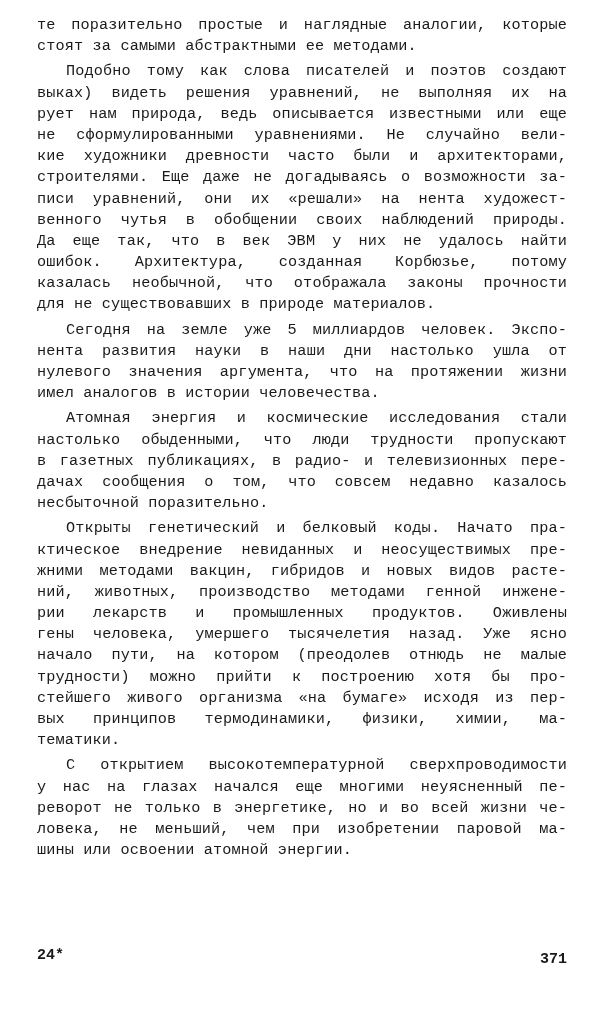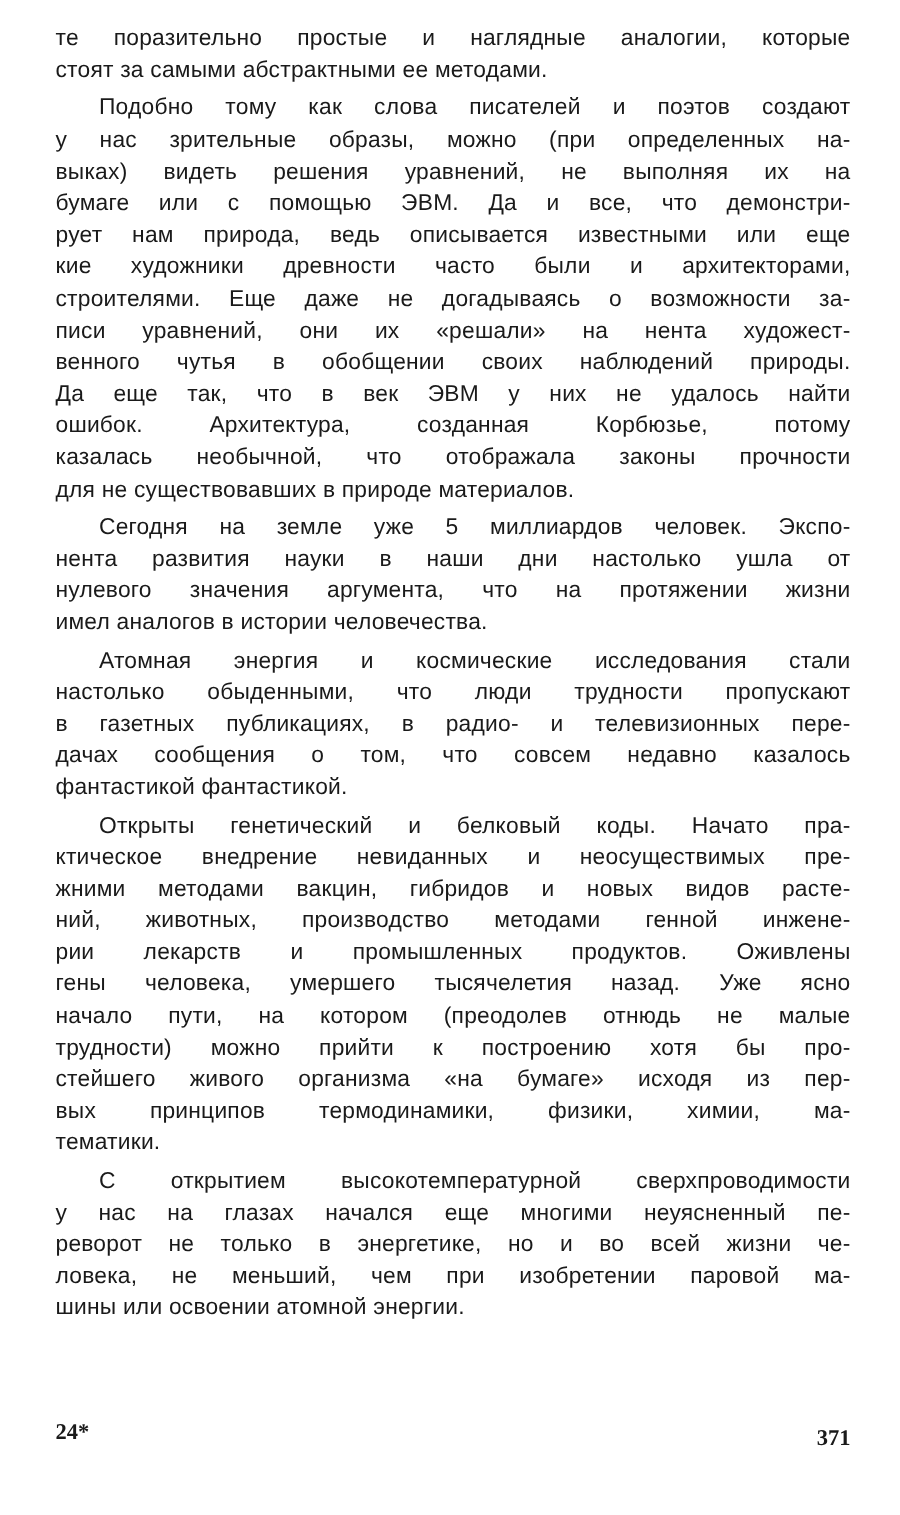--- a/index.html
+++ b/index.html
@@ -1,53 +1,52 @@
 <!DOCTYPE html>
 <html><head>
 <meta charset="utf-8">
 <style>
   html, body { margin: 0; padding: 0; background: #ffffff; }
   body { width: 600px; height: 1010px; position: relative; overflow: hidden; }
   .page {
     position: absolute; left: 37px; top: 15px; width: 530px;
-    font-family: Liberation Sans, sans-serif;
+    font-family: Liberation Mono, monospace;
     font-size: 15.2px; color: #1a1a1a; letter-spacing: 0.15px;
   }
   .para { margin: 0 0 4px 0; }
   .line {
     display: block; height: 21.2px; line-height: 21.2px;
     text-align: justify; text-align-last: justify; white-space: nowrap;
     overflow: visible;
   }
   .line.last { text-align-last: left; }
   .line.indent { padding-left: 29px; }
   .footer {
     position: absolute; left: 37px; top: 947px; width: 530px; height: 22px;
-    font-family: Liberation Serif, serif;
+    font-family: Liberation Mono, monospace;
     font-size: 15px; font-weight: bold; color: #1a1a1a;
   }
   .footer .left { position: absolute; left: 0; top: 0; }
   .footer .right { position: absolute; right: 0; top: 4px; }
 </style>
 </head>
 <body>
 
 <div class="page">
 
   <div class="para">
     <span class="line">те поразительно простые и наглядные аналогии, которые</span>
     <span class="line last">стоят за самыми абстрактными ее методами.</span>
   </div>
 
   <div class="para">
     <span class="line indent">Подобно тому как слова писателей и поэтов создают</span>
-    <span class="line">у нас зрительные образы, можно (при определенных на-</span>
     <span class="line">выках) видеть решения уравнений, не выполняя их на</span>
-    <span class="line">бумаге или с помощью ЭВМ. Да и все, что демонстри-</span>
     <span class="line">рует нам природа, ведь описывается известными или еще</span>
+    <span class="line">не сформулированными уравнениями. Не случайно вели-</span>
     <span class="line">кие художники древности часто были и архитекторами,</span>
     <span class="line">строителями. Еще даже не догадываясь о возможности за-</span>
     <span class="line">писи уравнений, они их «решали» на нента художест-</span>
     <span class="line">венного чутья в обобщении своих наблюдений природы.</span>
     <span class="line">Да еще так, что в век ЭВМ у них не удалось найти</span>
     <span class="line">ошибок. Архитектура, созданная Корбюзье, потому</span>
     <span class="line">казалась необычной, что отображала законы прочности</span>
     <span class="line last">для не существовавших в природе материалов.</span>
   </div>
 
@@ -56,21 +55,21 @@
     <span class="line">нента развития науки в наши дни настолько ушла от</span>
     <span class="line">нулевого значения аргумента, что на протяжении жизни</span>
     <span class="line last">имел аналогов в истории человечества.</span>
   </div>
 
   <div class="para">
     <span class="line indent">Атомная энергия и космические исследования стали</span>
     <span class="line">настолько обыденными, что люди трудности пропускают</span>
     <span class="line">в газетных публикациях, в радио- и телевизионных пере-</span>
     <span class="line">дачах сообщения о том, что совсем недавно казалось</span>
-    <span class="line last">фантастикой фантастикой.</span>
+    <span class="line last">несбыточной поразительно.</span>
   </div>
 
   <div class="para">
     <span class="line indent">Открыты генетический и белковый коды. Начато пра-</span>
     <span class="line">ктическое внедрение невиданных и неосуществимых пре-</span>
     <span class="line">жними методами вакцин, гибридов и новых видов расте-</span>
     <span class="line">ний, животных, производство методами генной инжене-</span>
     <span class="line">рии лекарств и промышленных продуктов. Оживлены</span>
     <span class="line">гены человека, умершего тысячелетия назад. Уже ясно</span>
     <span class="line">начало пути, на котором (преодолев отнюдь не малые</span>

